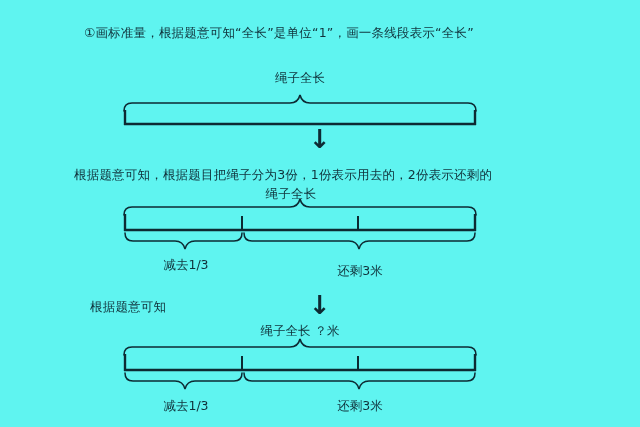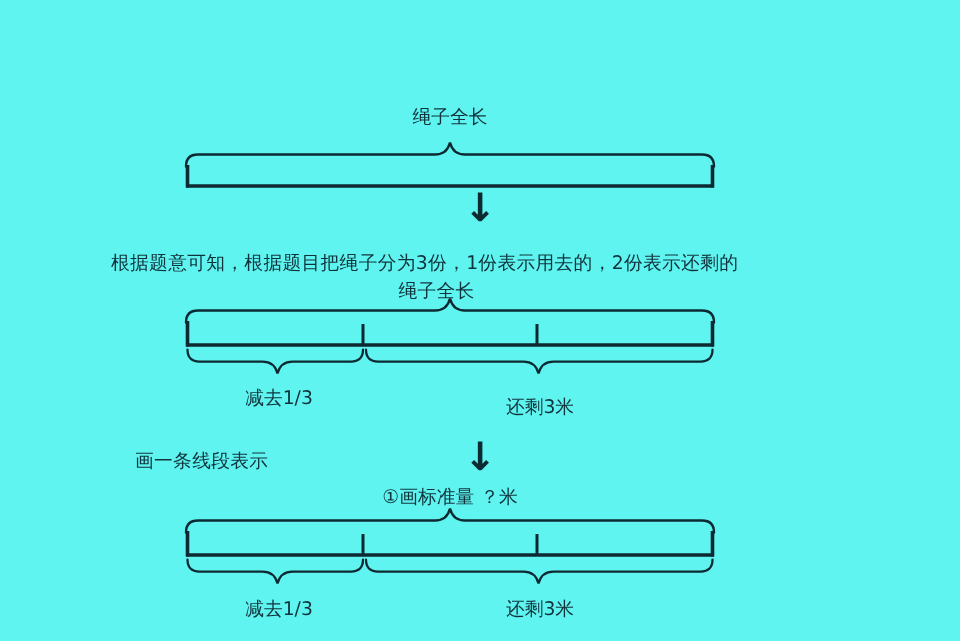--- a/index.html
+++ b/index.html
@@ -85,20 +85,21 @@
     text-align: center;
   }
   #arrow1 { top: 126px; }
   #arrow2 { top: 292px; }
 </style>
 </head>
 <body>
 
 <div class="page">
 
+  <div class="step-text step1-text">①画标准量，根据题意可知“全长”是单位“1”，画一条线段表示“全长”</div>
 
   <div class="diagram" id="diagram1">
     <div class="dlabel cap-top">绳子全长</div>
     <svg width="360" height="40" viewBox="0 0 360 40" style="position:absolute;left:0;top:17px;">
 
       <path d="M 4 24 Q 4 16 12 16 L 170 16 Q 178 16 180 8 Q 182 16 190 16 L 348 16 Q 356 16 356 24" fill="none" stroke="#0d2a33" stroke-width="1.6" stroke-linecap="round"></path>
 
       <line x1="5" y1="23" x2="5" y2="38" stroke="#0d2a33" stroke-width="2.4"></line>
       <line x1="355" y1="23" x2="355" y2="38" stroke="#0d2a33" stroke-width="2.4"></line>
       <line x1="4" y1="37" x2="356" y2="37" stroke="#0d2a33" stroke-width="2.4"></line>
@@ -127,28 +128,28 @@
       <line x1="238" y1="27" x2="238" y2="41" stroke="#0d2a33" stroke-width="2"></line>
 
       <path d="M 5 44 Q 5 52 13 52 L 55 52 Q 63 52 65 60 Q 67 52 75 52 L 114 52 Q 122 52 122 44" fill="none" stroke="#0d2a33" stroke-width="1.5" stroke-linecap="round"></path>
 
       <path d="M 124 44 Q 124 52 132 52 L 229 52 Q 237 52 239 60 Q 241 52 249 52 L 347 52 Q 355 52 355 44" fill="none" stroke="#0d2a33" stroke-width="1.5" stroke-linecap="round"></path>
     </svg>
     <div class="dlabel cap-part" style="left:22px; top:68px; width:88px;">减去1/3</div>
     <div class="dlabel cap-part" style="left:194px; top:74px; width:92px;">还剩3米</div>
   </div>
 
-  <div class="step-text step3-text">画一条线段表示</div>
+  <div class="step-text step3-text">根据题意可知</div>
 
   <div class="arrow" id="arrow2">
     <span style="font-size:26px;font-weight:bold;line-height:1;">↓</span>
   </div>
 
   <div class="diagram" id="diagram3">
-    <div class="dlabel cap-top">①画标准量 ？米</div>
+    <div class="dlabel cap-top">绳子全长 ？米</div>
     <svg width="360" height="78" viewBox="0 0 360 78" style="position:absolute;left:0;top:17px;">
 
       <path d="M 4 15 Q 4 7 12 7 L 170 7 Q 178 7 180 -1 Q 182 7 190 7 L 348 7 Q 356 7 356 15" fill="none" stroke="#0d2a33" stroke-width="1.6" stroke-linecap="round"></path>
 
       <line x1="5" y1="14" x2="5" y2="31" stroke="#0d2a33" stroke-width="2.4"></line>
       <line x1="355" y1="14" x2="355" y2="31" stroke="#0d2a33" stroke-width="2.4"></line>
       <line x1="4" y1="30" x2="356" y2="30" stroke="#0d2a33" stroke-width="2.4"></line>
 
       <line x1="122" y1="16" x2="122" y2="30" stroke="#0d2a33" stroke-width="2"></line>
       <line x1="238" y1="16" x2="238" y2="30" stroke="#0d2a33" stroke-width="2"></line>

